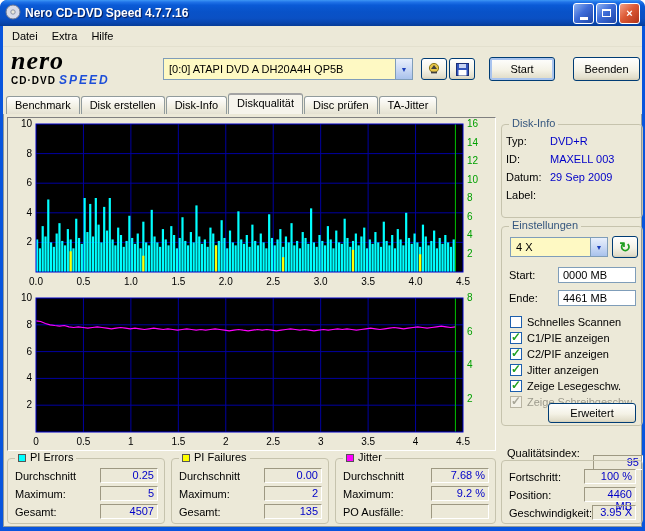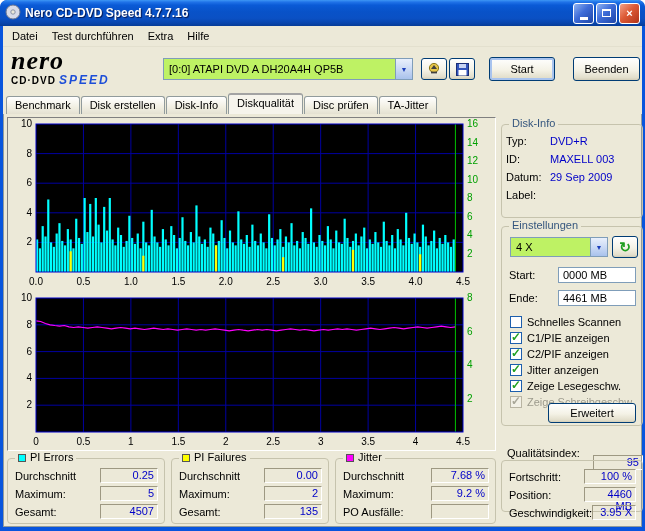--- a/index.html
+++ b/index.html
@@ -19,21 +19,21 @@
   .glyph-max { width:9px; height:8px; border:1px solid #fff; border-top-width:2px; }
   
   .menubar { height:21px; background:#ECE9D8; display:flex; align-items:center; padding-left:2px; border-bottom:1px solid #E3E0CE; }
   .menu-item { padding:2px 7px; cursor:default; }
   
   .header { height:46px; background:#ECE9D8; position:relative; }
   .logo { position:absolute; left:8px; top:1px; line-height:1; }
   .logo .l1 { font-family:"Liberation Serif", serif; font-weight:bold; font-style:italic; font-size:26px; letter-spacing:1px; }
   .logo .l2 { font-size:10px; font-weight:bold; letter-spacing:1px; }
   .logo .l3 { font-size:12px; font-weight:bold; font-style:italic; color:#1d4ed8; letter-spacing:2px; }
-  .combo { position:absolute; left:160px; top:11px; width:250px; height:22px; background:#bef264; border:1px solid #7F9DB9;
+  .combo { position:absolute; left:160px; top:11px; width:250px; height:22px; background:#fef9c3; border:1px solid #7F9DB9;
            display:flex; align-items:center; cursor:default; }
   .combo .val { flex:1; padding:0 5px; white-space:nowrap; overflow:hidden; }
   .combo .arrow { width:17px; height:100%; border-left:1px solid #7F9DB9; display:flex; align-items:center; justify-content:center;
                   font-size:7px; color:#1C3FBB; background:linear-gradient(180deg,#E9F0FC,#CBDAF5 50%,#A9C2EC); }
   .btn { border:1px solid #003C74; border-radius:3px; font-size:11px; display:flex; align-items:center; justify-content:center;
          background:linear-gradient(180deg,#FFFFFF,#F4F2E6 55%,#E2DECB 90%,#D2CDB8); cursor:pointer; }
   .btn.default { box-shadow: inset 0 0 0 2px #A8C3EE; }
   .toolbtn { position:absolute; top:11px; width:26px; height:22px; }
   .btn-start { position:absolute; left:486px; top:10px; width:66px; height:24px; }
   .btn-quit  { position:absolute; left:570px; top:10px; width:67px; height:24px; }
@@ -89,21 +89,20 @@
     <span class="tb">
         <span class="glyph-max"></span>
       </span>
     <span class="tb close">
         <span>×</span>
       </span>
   </div>
 
   <div class="menubar">
     <span class="menu-item">Datei</span>
-    <span class="menu-item">Test durchführen</span>
     <span class="menu-item">Extra</span>
     <span class="menu-item">Hilfe</span>
   </div>
 
   <div class="header">
     <div class="logo">
       <div class="l1">nero</div>
       <div><span class="l2">CD·DVD</span>
            <span class="l3">SPEED</span></div>
     </div>
@@ -496,21 +495,21 @@
           <span>Zeige Schreibgeschw.</span>
         </div>
       <div class="btn" style="position:absolute; left:46px; top:176px; width:88px; height:20px;">Erweitert</div>
     </div>
 
     <div class="prow" style="left:503px; width:136px; top:322px;">
       <span class="lab">Qualitätsindex:</span>
       <span class="valbox" style="width:50px;margin-top:19px;">95</span>
     </div>
 
-    <div class="groupbox" style="left:497px; top:346px; width:142px; height:52px;">
+    <div class="groupbox" style="left:497px; top:346px; width:142px; height:64px;">
       <div class="prow" style="top:8px;">
           <span class="lab">Fortschritt:</span>
           <span class="valbox" style="width:52px;">100 %</span>
         </div>
       <div class="prow" style="top:26px;">
           <span class="lab">Position:</span>
           <span class="valbox" style="width:52px;">4460 MB</span>
         </div>
       <div class="prow" style="top:44px;">
           <span class="lab">Geschwindigkeit:</span>

